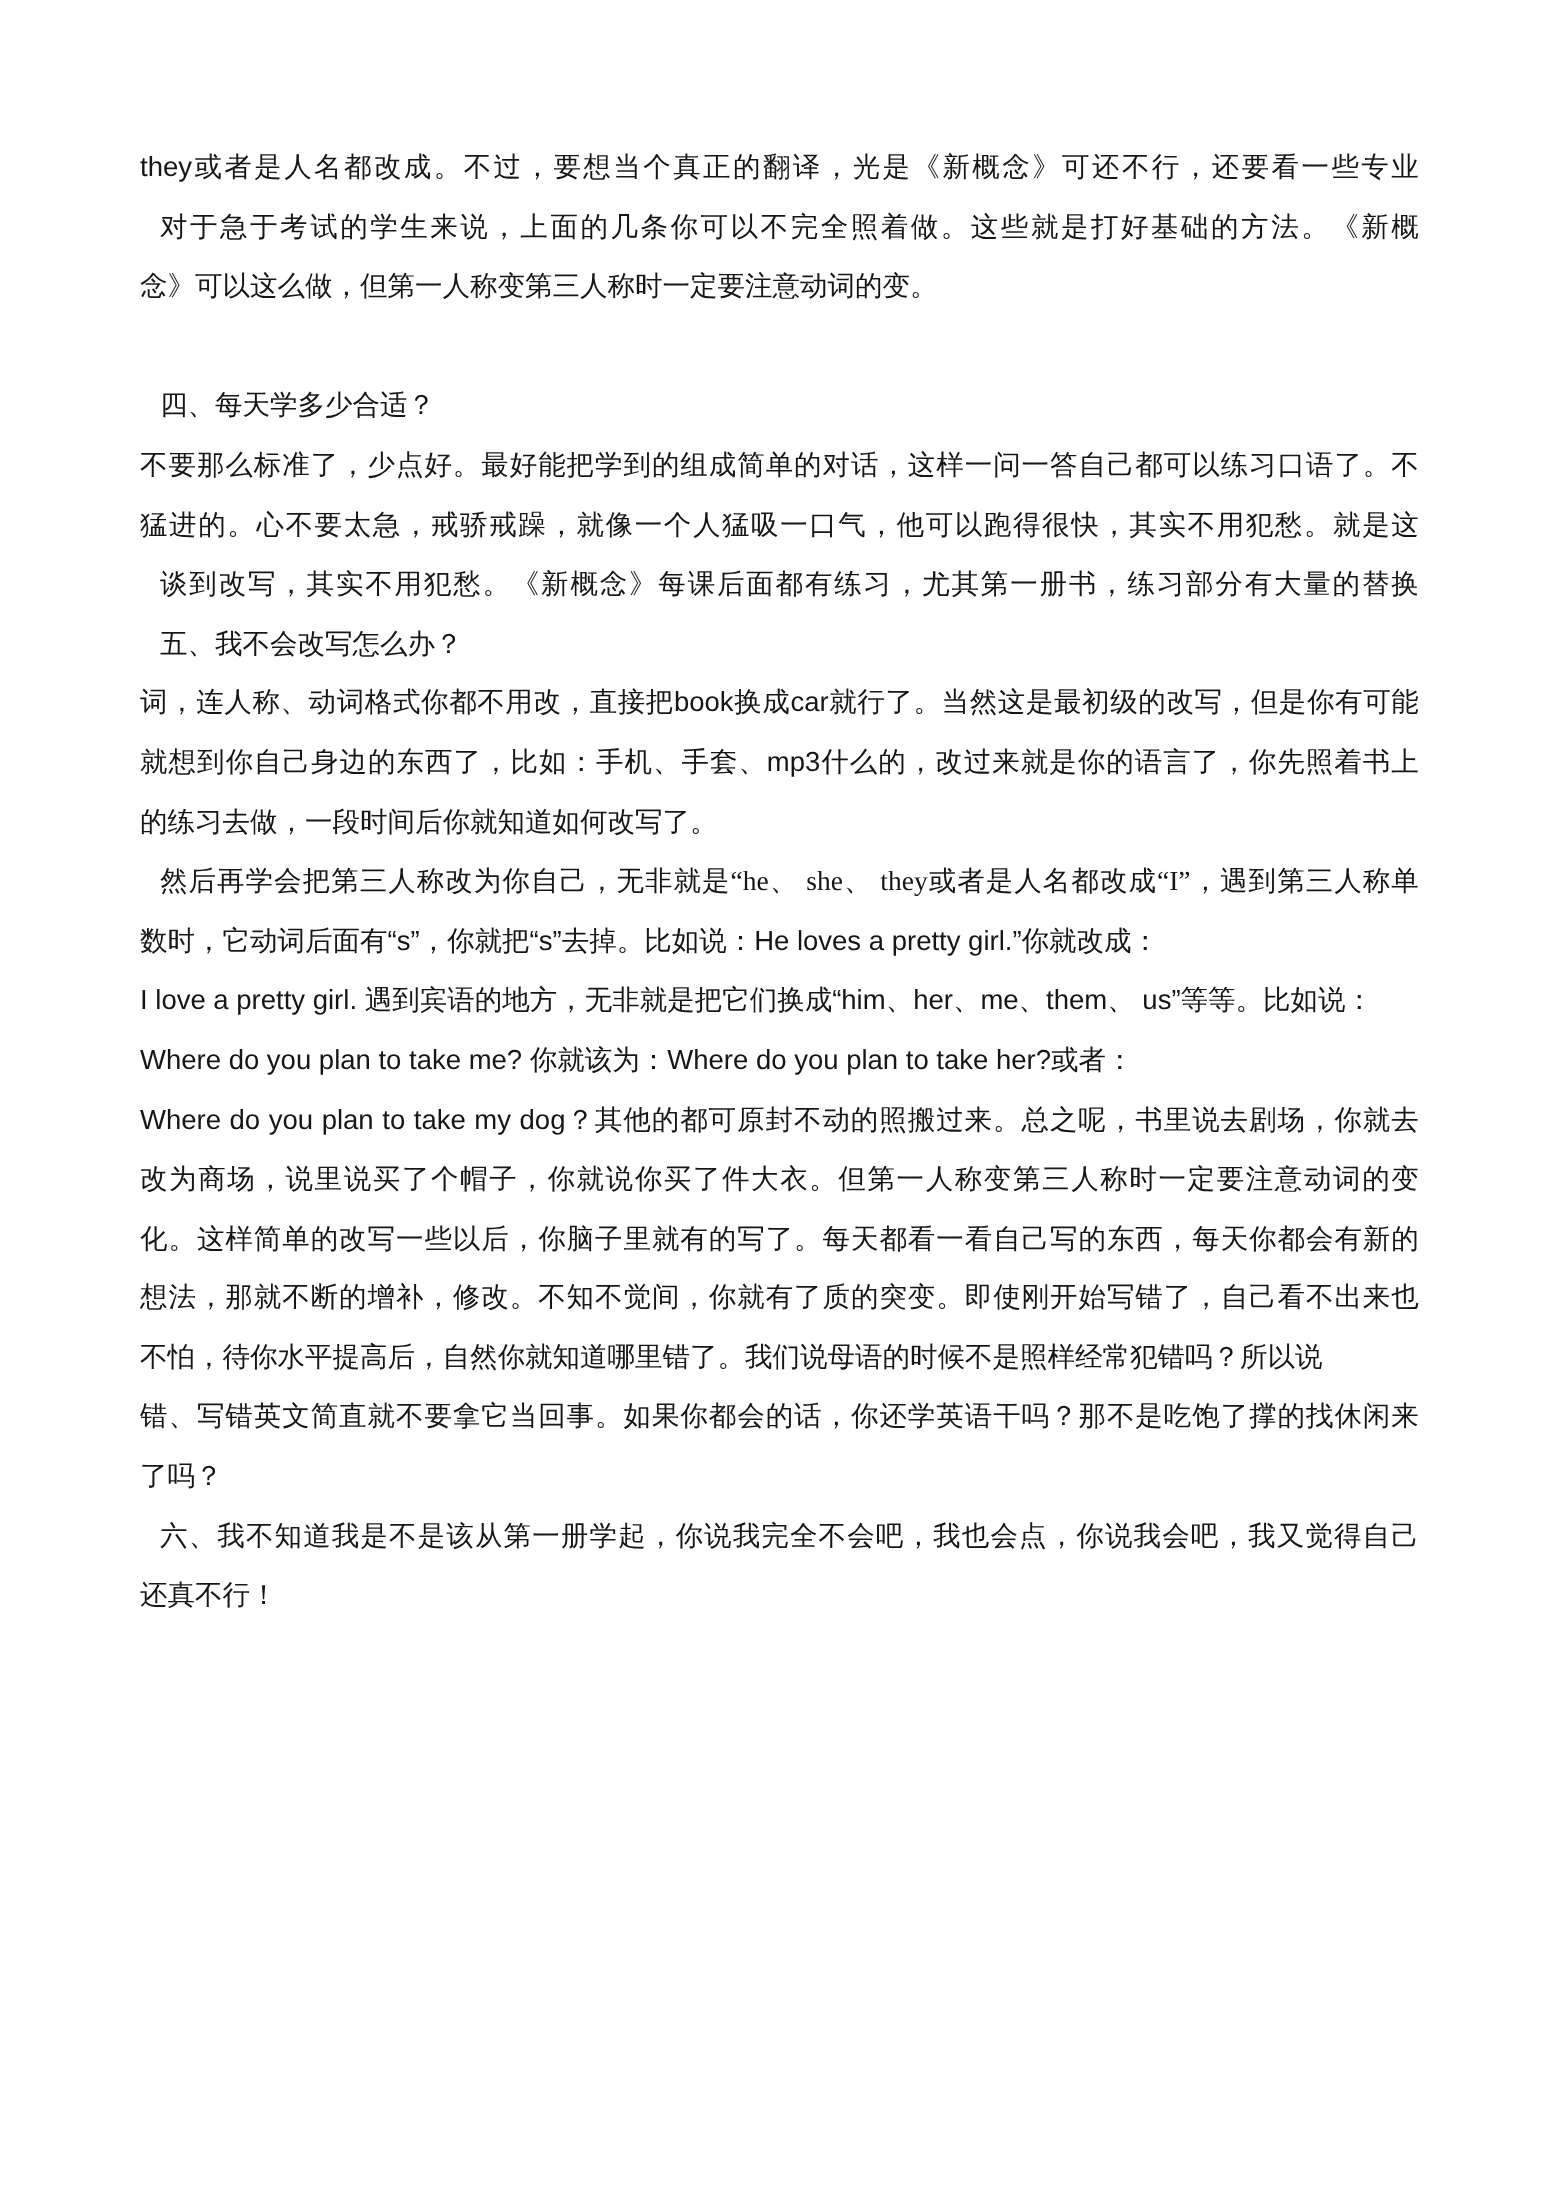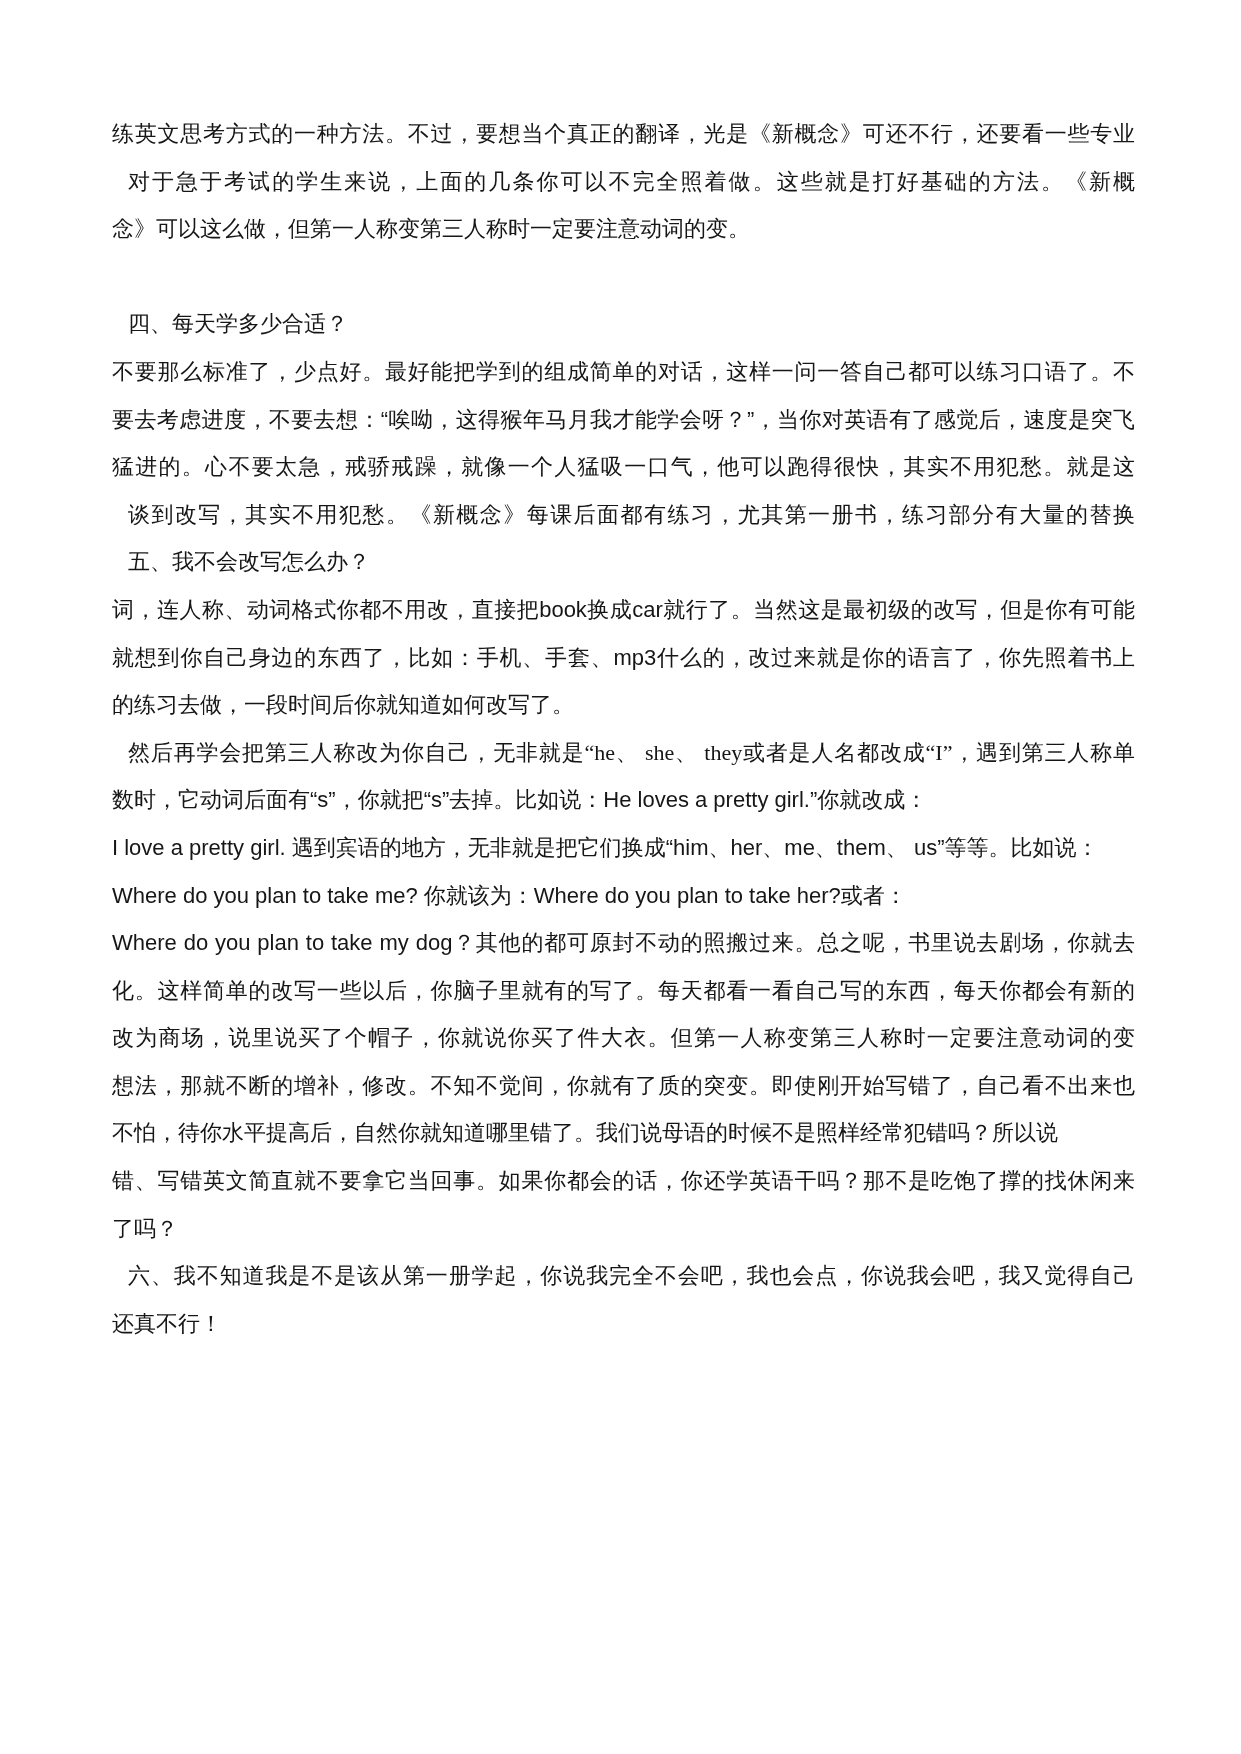--- a/index.html
+++ b/index.html
@@ -45,40 +45,39 @@
   }
   .line.blank {
     
   }
 </style>
 </head>
 <body>
 
 <div class="page">
   <div class="doc">
-      <div class="line fill">练英文思考方式的一种方法。不过，要想当个真正的翻译，光是《新概念》可还不行，还要看一些专业</div>
+      <div class="line fill">they或者是人名都改成。不过，要想当个真正的翻译，光是《新概念》可还不行，还要看一些专业</div>
       <div class="line indent fill">对于急于考试的学生来说，上面的几条你可以不完全照着做。这些就是打好基础的方法。《新概</div>
       <div class="line">念》可以这么做，但第一人称变第三人称时一定要注意动词的变。</div>
       <div class="line blank"></div>
       <div class="line indent">四、每天学多少合适？</div>
       <div class="line fill">不要那么标准了，少点好。最好能把学到的组成简单的对话，这样一问一答自己都可以练习口语了。不</div>
-      <div class="line fill">要去考虑进度，不要去想：“唉呦，这得猴年马月我才能学会呀？”，当你对英语有了感觉后，速度是突飞</div>
       <div class="line fill">猛进的。心不要太急，戒骄戒躁，就像一个人猛吸一口气，他可以跑得很快，其实不用犯愁。就是这</div>
       <div class="line indent fill">谈到改写，其实不用犯愁。《新概念》每课后面都有练习，尤其第一册书，练习部分有大量的替换</div>
       <div class="line indent">五、我不会改写怎么办？</div>
       <div class="line fill">词，连人称、动词格式你都不用改，直接把book换成car就行了。当然这是最初级的改写，但是你有可能</div>
       <div class="line fill">就想到你自己身边的东西了，比如：手机、手套、mp3什么的，改过来就是你的语言了，你先照着书上</div>
       <div class="line">的练习去做，一段时间后你就知道如何改写了。</div>
       <div class="line indent fill">然后再学会把第三人称改为你自己，无非就是“he、 she、 they或者是人名都改成“I”，遇到第三人称单</div>
       <div class="line">数时，它动词后面有“s”，你就把“s”去掉。比如说：He loves a pretty girl.”你就改成：</div>
       <div class="line">I love a pretty girl. 遇到宾语的地方，无非就是把它们换成“him、her、me、them、 us”等等。比如说：</div>
       <div class="line">Where do you plan to take me? 你就该为：Where do you plan to take her?或者：</div>
       <div class="line fill">Where do you plan to take my dog？其他的都可原封不动的照搬过来。总之呢，书里说去剧场，你就去</div>
+      <div class="line fill">改为商场，说里说买了个帽子，你就说你买了件大衣。但第一人称变第三人称时一定要注意动词的变</div>
       <div class="line fill">化。这样简单的改写一些以后，你脑子里就有的写了。每天都看一看自己写的东西，每天你都会有新的</div>
-      <div class="line fill">改为商场，说里说买了个帽子，你就说你买了件大衣。但第一人称变第三人称时一定要注意动词的变</div>
       <div class="line fill">想法，那就不断的增补，修改。不知不觉间，你就有了质的突变。即使刚开始写错了，自己看不出来也</div>
       <div class="line">不怕，待你水平提高后，自然你就知道哪里错了。我们说母语的时候不是照样经常犯错吗？所以说</div>
       <div class="line fill">错、写错英文简直就不要拿它当回事。如果你都会的话，你还学英语干吗？那不是吃饱了撑的找休闲来</div>
       <div class="line">了吗？</div>
       <div class="line indent fill">六、我不知道我是不是该从第一册学起，你说我完全不会吧，我也会点，你说我会吧，我又觉得自己</div>
       <div class="line">还真不行！</div>
     </div>
 </div>
 
 </body></html>

